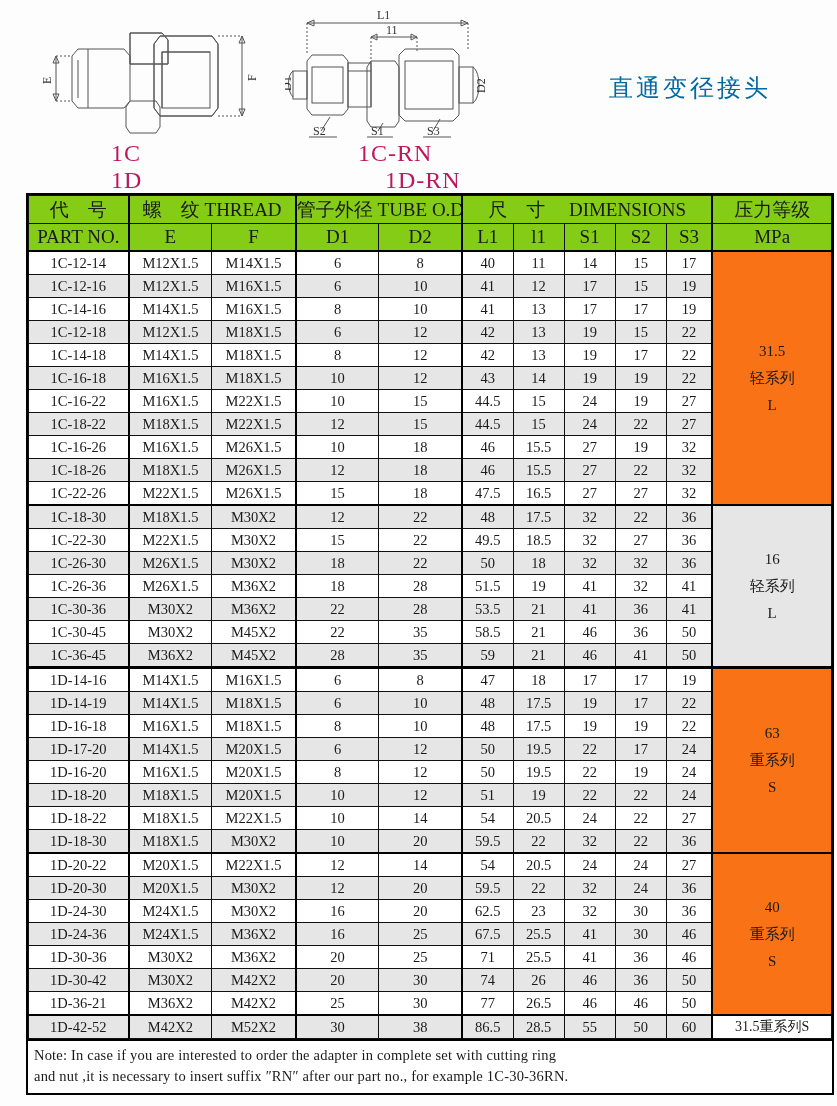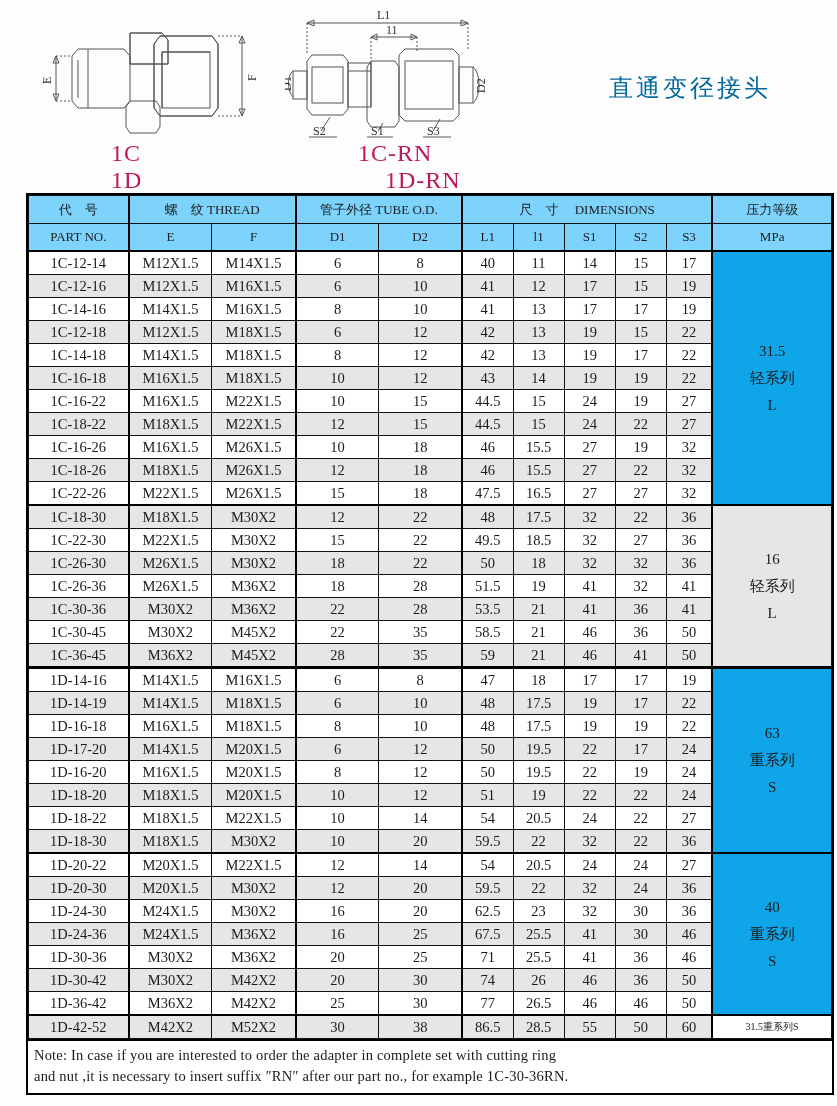--- a/index.html
+++ b/index.html
@@ -21,30 +21,30 @@
   
   .frame{
     position:absolute;left:26px;top:193px;width:804px;
     border:2.5px solid #000;background:#fff;
   }
   table{border-collapse:collapse;table-layout:fixed;width:100%;}
   th,td{
     border:1px solid #111;text-align:center;padding:0;
     font-size:14.5px;font-weight:normal;overflow:hidden;white-space:nowrap;
   }
-  thead th{background:#7dd3fc;height:27px;font-size:13px;}
+  thead th{background:#84cc16;height:27px;font-size:19px;}
   thead tr.subhead th{height:26px;border-bottom:2px solid #000;}
   tbody td{height:22px;line-height:22px;}
   tr.stripe td{background:#e6e6e6;}
   .tl{border-left:2px solid #000;}
   tr.group-top td{border-top:2px solid #000;}
   tr.section-top td{border-top:3px solid #000;}
-  td.pressure{background:#0ea5e9;vertical-align:middle;font-size:15px;}
+  td.pressure{background:#f97316;vertical-align:middle;font-size:15px;}
   td.pressure div{line-height:27px;}
-  td.pressure.small{background:transparent;font-size:10px;}
+  td.pressure.small{background:transparent;font-size:14px;}
   td.pressure.small div{line-height:20px;}
   
   .notes{
     border-top:2.5px solid #000;padding:4px 6px 6px 6px;background:#fff;
   }
   .notes div{font-size:15px;line-height:21px;white-space:nowrap;}
   .notes .en{font-size:14.5px;letter-spacing:0.2px;}
 </style>
 </head>
 <body>
@@ -584,21 +584,21 @@
           <td>M42X2</td>
           <td class="tl">20</td>
           <td>30</td>
           <td class="tl">74</td>
           <td>26</td>
           <td>46</td>
           <td>36</td>
           <td>50</td>
         </tr>
         <tr>
-          <td>1D-36-42</td>
+          <td>1D-36-21</td>
           <td class="tl">M36X2</td>
           <td>M42X2</td>
           <td class="tl">25</td>
           <td>30</td>
           <td class="tl">77</td>
           <td>26.5</td>
           <td>46</td>
           <td>46</td>
           <td>50</td>
         </tr>

